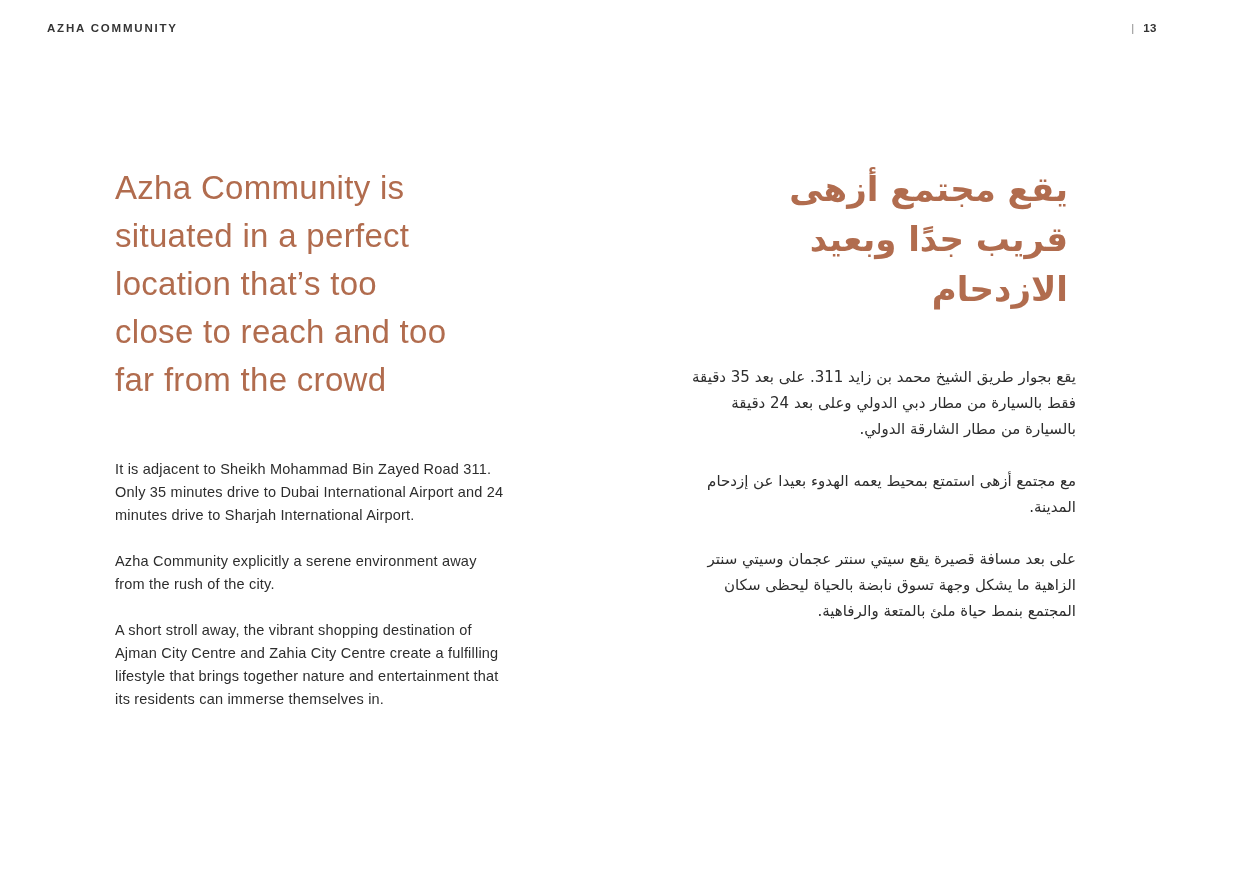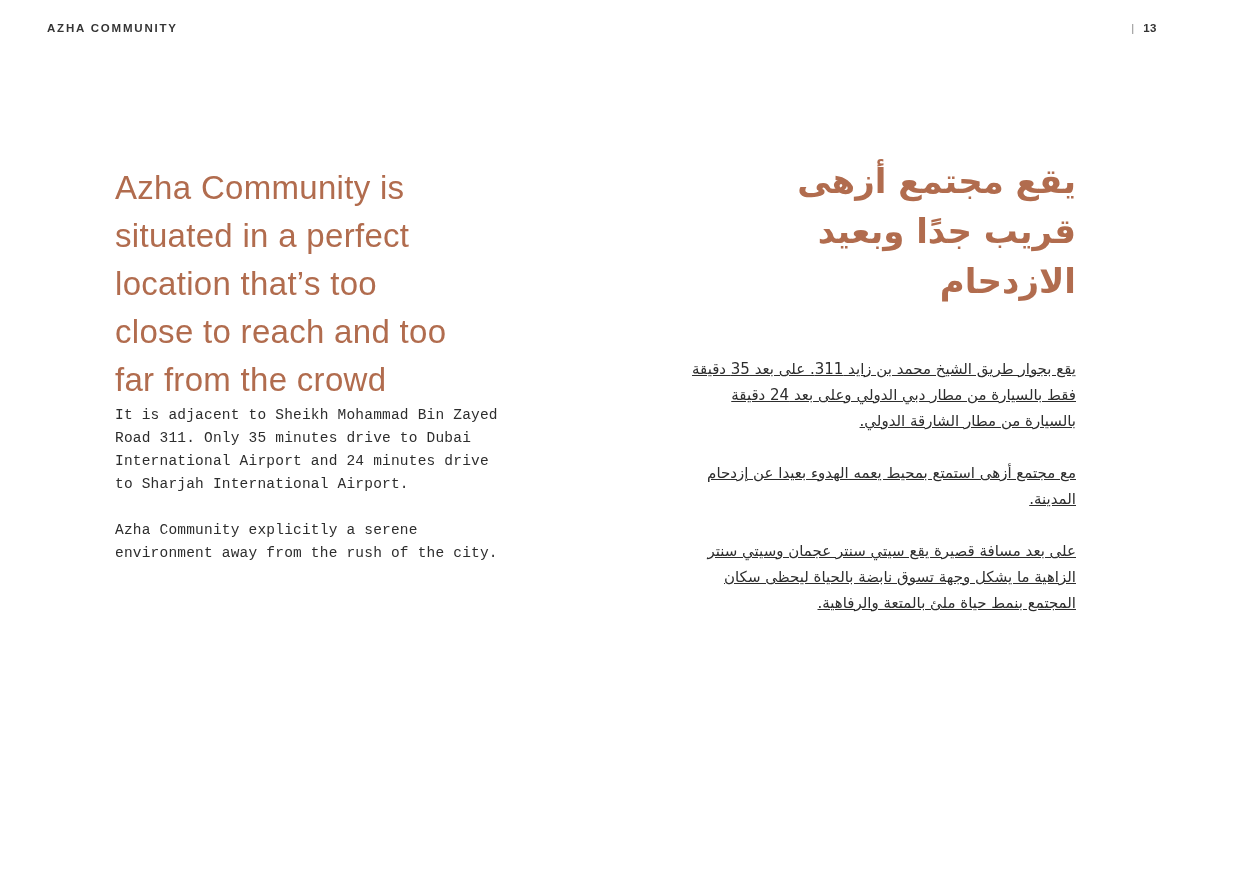--- a/index.html
+++ b/index.html
@@ -58,64 +58,63 @@
     line-height: 48px;
     font-weight: 400;
     letter-spacing: 0.3px;
     color: var(--accent, #b16c4e);
   }
   .headline-en .hl-line {
     display: block;
     white-space: nowrap;
   }
   .body-en {
+    margin-top: 54px;
     width: 392px;
-    font-family: Liberation Mono, monospace;
   }
   .body-en p {
     margin: 0 0 23px 0;
     font-size: 14.5px;
     line-height: 23px;
     letter-spacing: 0.2px;
     color: #2d2d2d;
   }
 
   
   .col-ar {
     position: absolute;
     right: 163px;
     top: 156px;
     width: 400px;
     direction: rtl;
     text-align: right;
     font-family: "DejaVu Sans", sans-serif;
   }
   .headline-ar {
-    margin: 0;
+    margin: 8px;
     font-size: 34px;
     line-height: 50px;
     font-weight: 700;
     color: var(--accent, #b16c4e);
   }
   .headline-ar .hl-line {
     display: block;
     white-space: nowrap;
   }
   .body-ar {
     margin-top: 50px;
     width: 392px;
     margin-right: 0;
     margin-left: auto;
   }
   .body-ar p {
     margin: 13px 0 26px 0;
     font-size: 15px;
     line-height: 26px;
     color: #2d2d2d;
-    text-decoration: underline;
   }
 </style>
 </head>
 <body>
 
 <div class="page">
 
   <div class="header-title">AZHA COMMUNITY</div>
 
   <div class="page-num">
@@ -127,20 +126,21 @@
     <h1 class="headline-en">
       <span class="hl-line">Azha Community is</span>
       <span class="hl-line">situated in a perfect</span>
       <span class="hl-line">location that’s too</span>
       <span class="hl-line">close to reach and too</span>
       <span class="hl-line">far from the crowd</span>
     </h1>
     <div class="body-en">
       <p>It is adjacent to Sheikh Mohammad Bin Zayed Road 311. Only 35 minutes drive to Dubai International Airport and 24 minutes drive to Sharjah International Airport.</p>
       <p>Azha Community explicitly a serene environment away from the rush of the city.</p>
+      <p>A short stroll away, the vibrant shopping destination of Ajman City Centre and Zahia City Centre create a fulfilling lifestyle that brings together nature and entertainment that its residents can immerse themselves in.</p>
     </div>
   </div>
 
   <div class="col-ar" dir="rtl" lang="ar">
     <h1 class="headline-ar">
       <span class="hl-line">يقع مجتمع أزهى</span>
       <span class="hl-line">قريب جدًا وبعيد</span>
       <span class="hl-line">الازدحام</span>
     </h1>
     <div class="body-ar">

